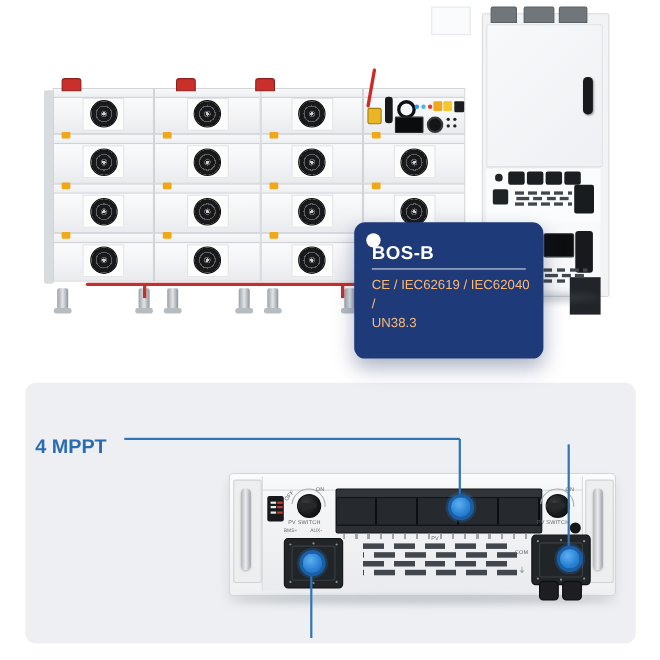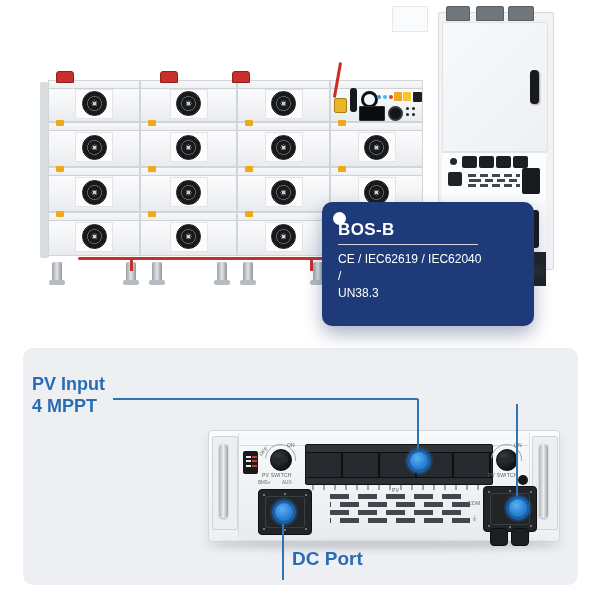--- a/index.html
+++ b/index.html
@@ -59,25 +59,25 @@
   .vr-off{background-position-x:5px;}
   .rbox{left:522px;top:168px;width:18px;height:26px;background:#191c1f;border-radius:2px;}
   .cab-low{left:442px;top:202px;width:104px;height:66px;background:#f8f9fb;}
   .disp2{left:494px;top:212px;width:26px;height:20px;background:#0d0e10;border:1px solid #303336;border-radius:2px;}
   .rconn2{left:523px;top:210px;width:16px;height:38px;background:#17191c;border-radius:3px;}
   .darkgap{left:518px;top:252px;width:28px;height:34px;background:#212428;}
   .cab-shadow{left:446px;top:266px;width:100px;height:9px;background:rgba(90,100,110,.28);border-radius:50%;filter:blur(3px);}
 
   
   .card{left:322px;top:202px;width:172px;height:124px;background:#1e3a78;border-radius:10px;
-        box-shadow:0 8px 18px rgba(20,40,90,.35);z-index:5;color:#fff;padding-left:40px;}
+        box-shadow:0 8px 18px rgba(20,40,90,.35);z-index:5;color:#fff;}
   .card-dot{left:11px;top:10px;width:13px;height:13px;background:#fff;border-radius:50%;}
   .card-title{left:16px;top:18px;font-size:17px;font-weight:700;letter-spacing:.4px;}
   .card-divider{left:16px;top:42px;width:140px;height:1px;background:rgba(255,255,255,.8);}
-  .card-certs{left:16px;top:49px;width:150px;font-size:12px;line-height:17px;color:#ffffff;}
+  .card-certs{left:16px;top:49px;width:150px;font-size:12px;line-height:17px;color:#fdba74;}
 
   
   .panel{left:23px;top:348px;width:555px;height:237px;background:#edeff2;border-radius:10px;}
 
   
   .shell{left:208px;top:430px;width:350px;height:110px;border:1px solid #d3d7da;border-radius:4px;
          background:linear-gradient(#fbfcfd,#eef0f2);box-shadow:0 6px 10px rgba(0,0,0,.08);}
   .shell::after{content:"";position:absolute;left:8px;right:8px;bottom:-8px;height:9px;
          background:rgba(90,100,110,.18);border-radius:50%;filter:blur(3px);}
   .ear{top:436px;width:24px;height:92px;background:#eceef0;border:1px solid #d0d4d7;border-radius:2px;}
@@ -343,27 +343,26 @@
   <div class="abs knob" style="left:496px;top:449px;"></div>
   <div class="abs tlab" style="left:514px;top:442px;">ON</div>
   <div class="abs tlab" style="left:488px;top:472px;">PV SWITCH</div>
   <div class="abs smallbtn"></div>
 
   <div class="abs sqconn" style="left:483px;top:486px;"></div>
   <div class="abs gland" style="left:490px;"></div>
   <div class="abs gland" style="left:511px;"></div>
 
   <div class="abs clabel" style="left:32px;top:373px;font-size:18px;line-height:22px;">
-    <span>PV Input</span><br>
+    <br>
     <span>4 MPPT</span>
   </div>
   <div class="abs cline" style="left:113px;top:398px;width:305px;height:2px;"></div>
   <div class="abs cline" style="left:417px;top:399px;width:2px;height:52px;"></div>
   <div class="abs cdot" style="left:407px;top:449px;"></div>
 
   <div class="abs cline" style="left:516px;top:404px;width:2px;height:94px;"></div>
   <div class="abs cdot" style="left:506px;top:496px;"></div>
 
   <div class="abs cline" style="left:282px;top:522px;width:2px;height:58px;"></div>
   <div class="abs cdot" style="left:272px;top:500px;"></div>
-  <div class="abs clabel" style="left:292px;top:548px;font-size:19px;">DC Port</div>
 
 </div>
 
 </body></html>

